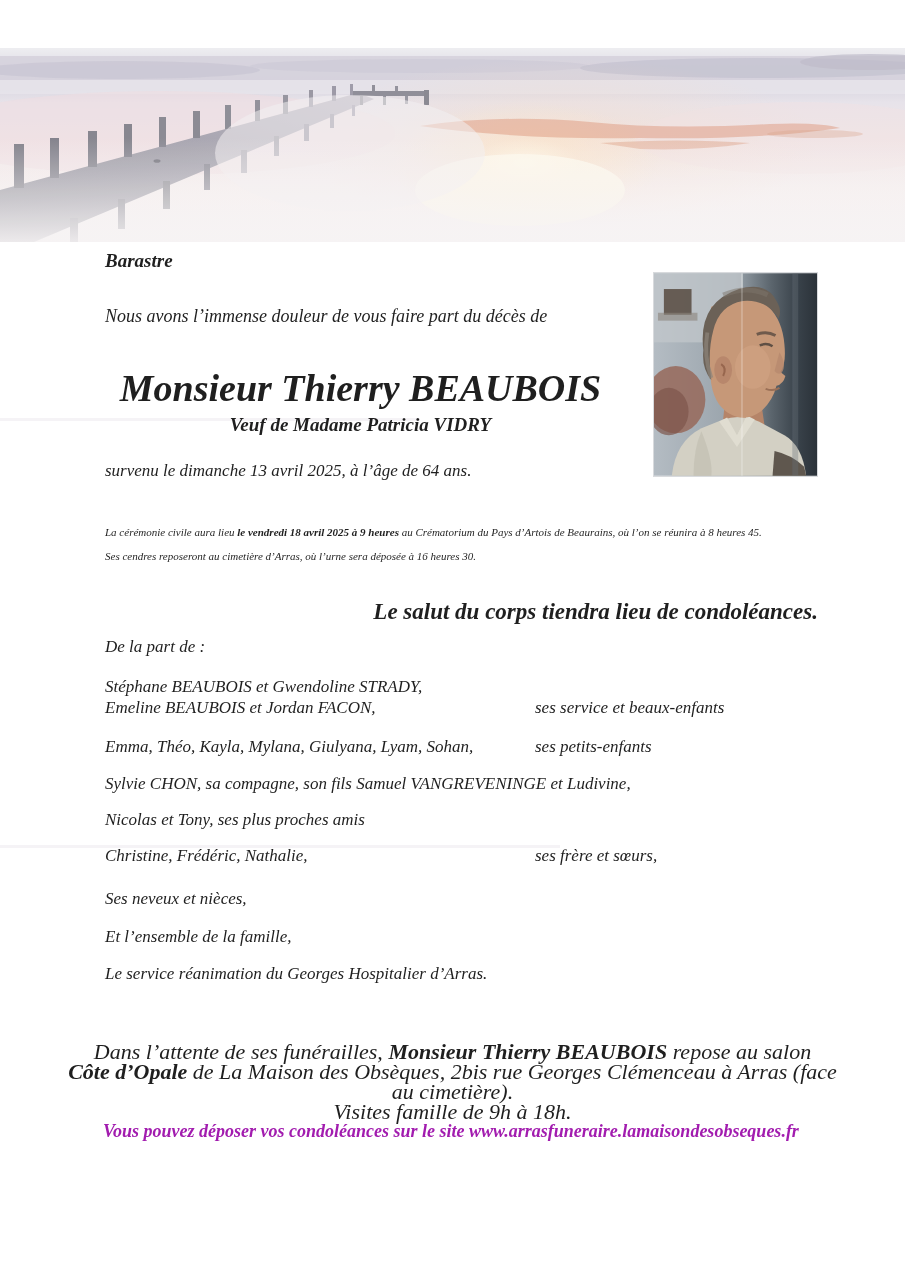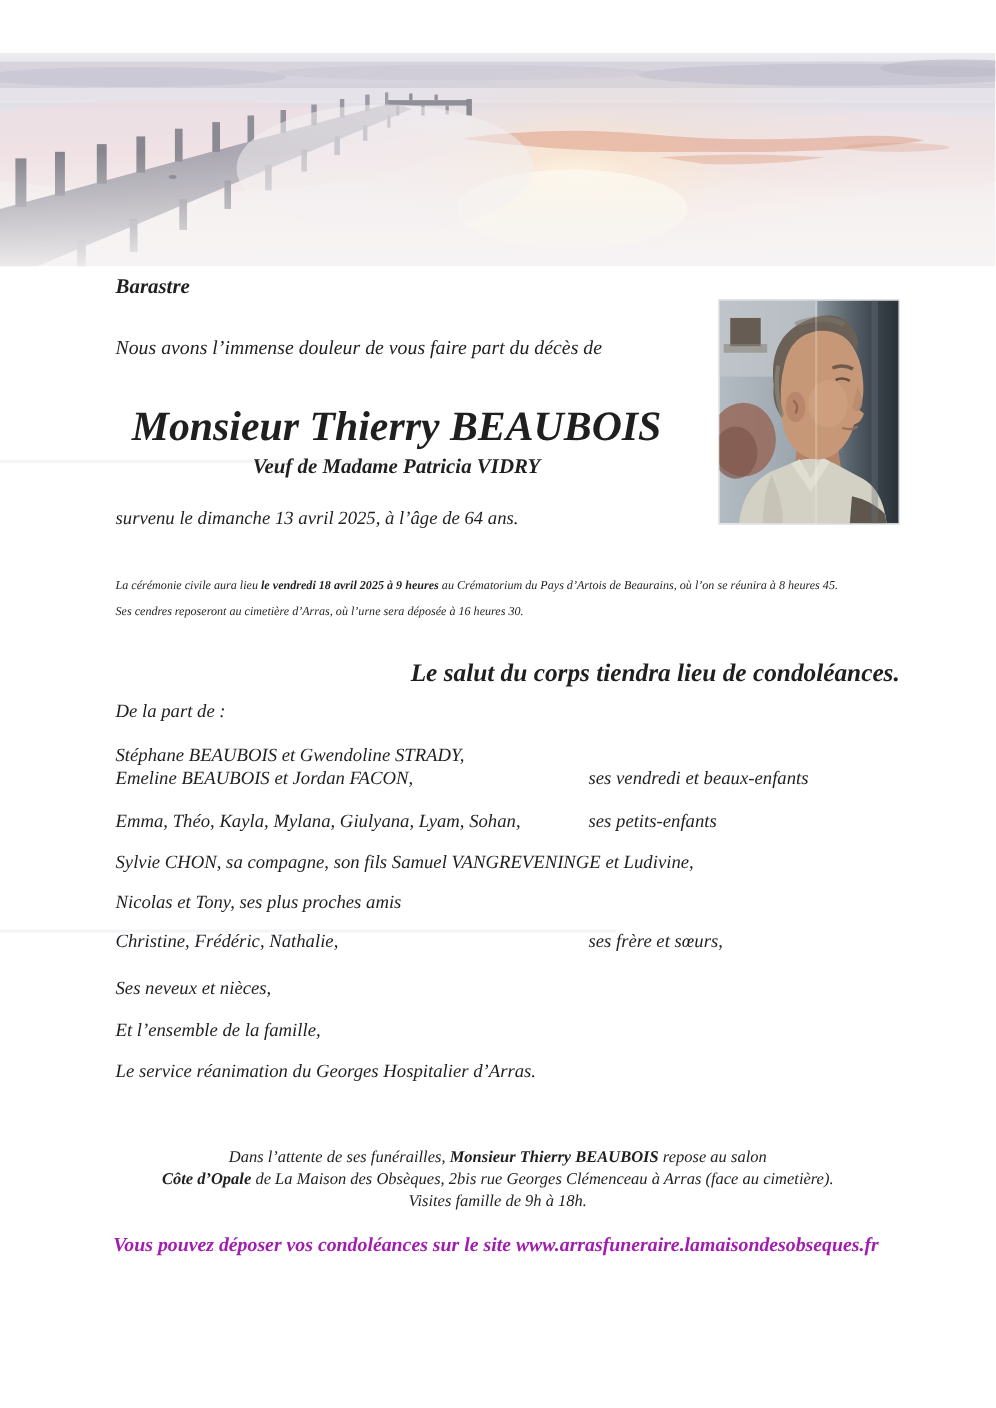--- a/index.html
+++ b/index.html
@@ -46,21 +46,21 @@
   .r1 { top:698px; }
   .r2 { top:737px; }
   .r3 { top:774px; }
   .r4 { top:810px; }
   .r5 { top:846px; }
   .r6 { top:889px; }
   .r7 { top:927px; }
   .r8 { top:964px; }
 
   .footer    { position:absolute; left:60px; top:1042px; width:785px; text-align:center;
-               font-size:15px; font-style:italic; line-height:20px; }
+               font-size:22px; font-style:italic; line-height:20px; }
   .footer div { margin:0; }
 
   .condolences { position:absolute; left:103px; top:1121px;
                  font-size:18px; font-weight:bold; font-style:italic;
                  color:#a21caf; }
 
   
   .streak { position:absolute; left:0; height:3px; background:#eceaef; opacity:.55; }
   .s1 { top:418px; width:420px; }
   .s2 { top:845px; width:560px; }
@@ -228,21 +228,21 @@
   <div class="salut">Le salut du corps tiendra lieu de condoléances.</div>
 
   <div class="departde">De la part de :</div>
 
   <div class="fam-row r0">
     <span>Stéphane BEAUBOIS et Gwendoline STRADY,</span>
     <span class="fam-right"></span>
   </div>
   <div class="fam-row r1">
     <span>Emeline BEAUBOIS et Jordan FACON,</span>
-    <span class="fam-right">ses vendredi et beaux-enfants</span>
+    <span class="fam-right">ses service et beaux-enfants</span>
   </div>
   <div class="fam-row r2">
     <span>Emma, Théo, Kayla, Mylana, Giulyana, Lyam, Sohan,</span>
     <span class="fam-right">ses petits-enfants</span>
   </div>
   <div class="fam-row r3">
     <span>Sylvie CHON, sa compagne, son fils Samuel VANGREVENINGE et Ludivine,</span>
     <span class="fam-right"></span>
   </div>
   <div class="fam-row r4">

